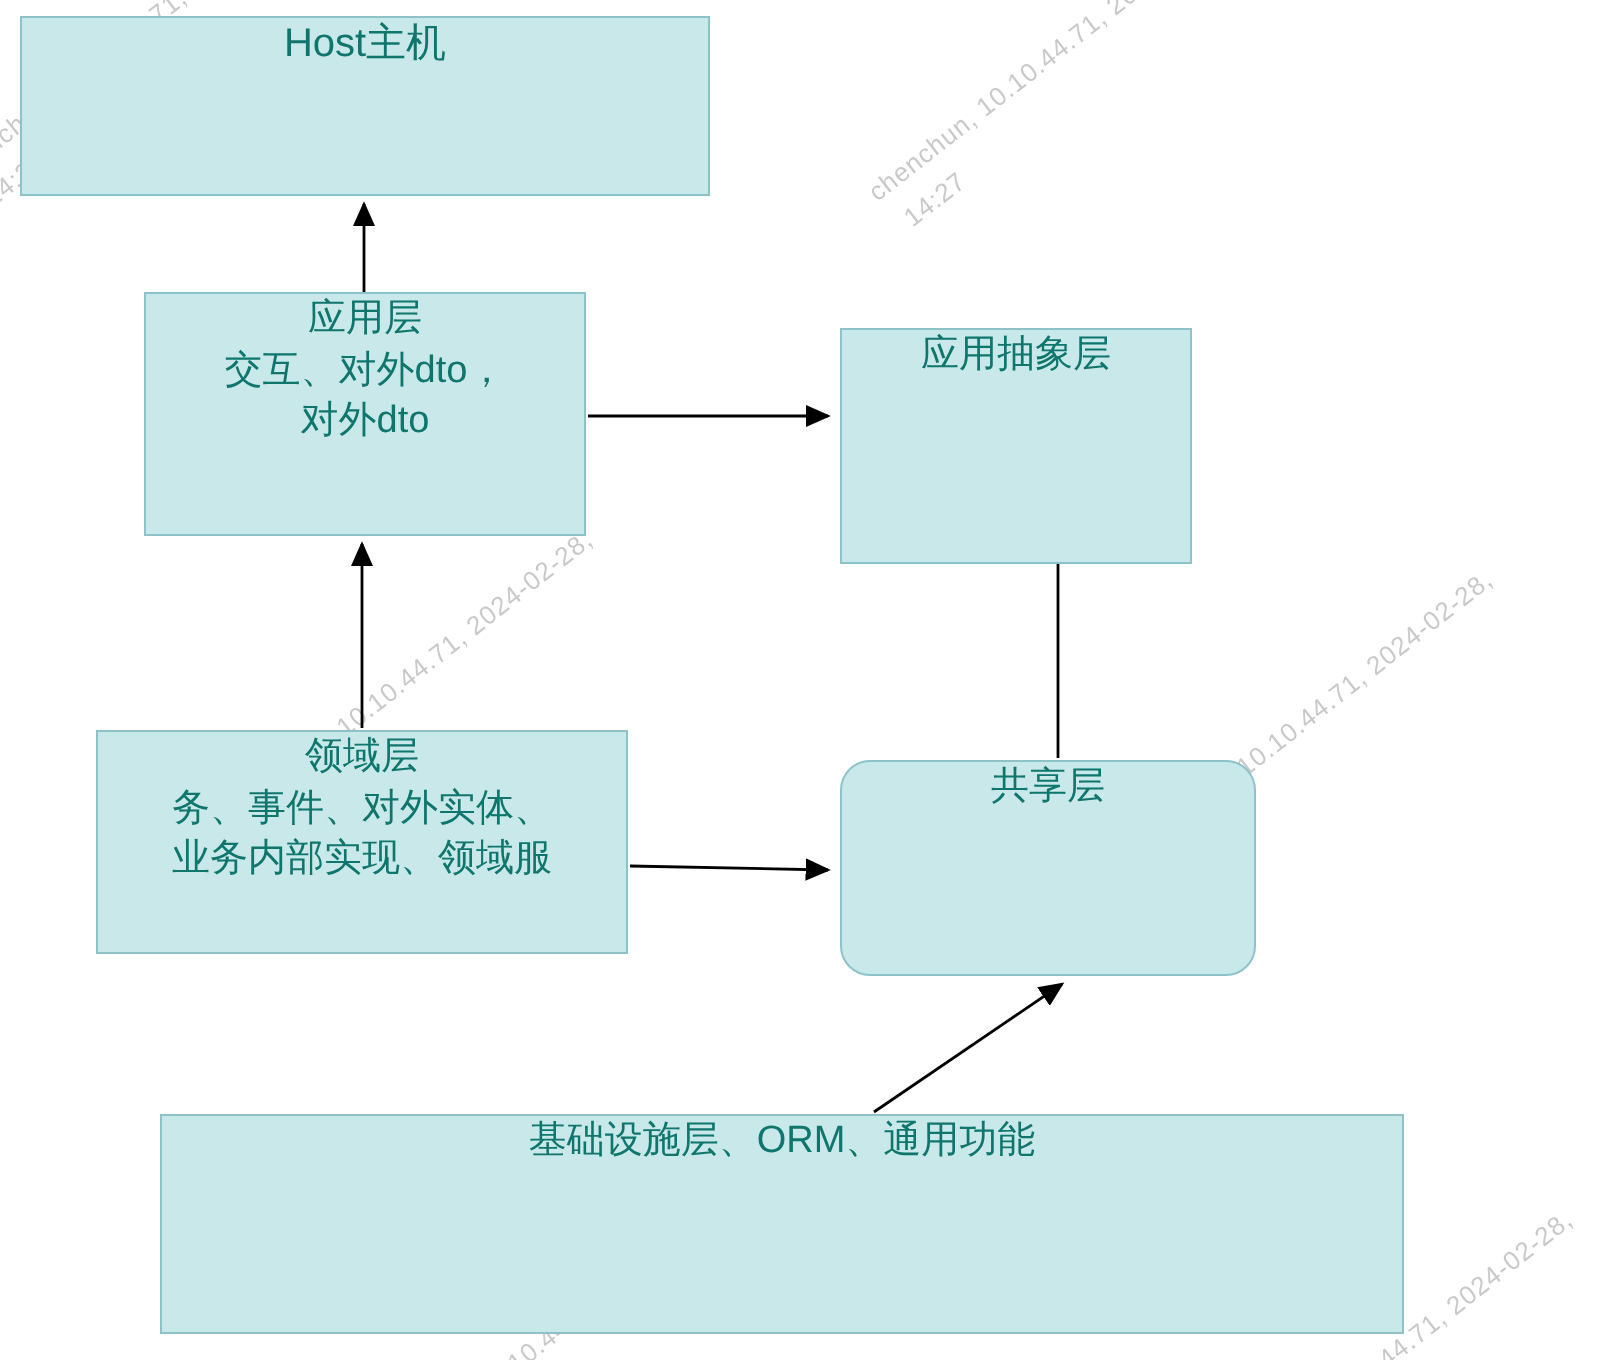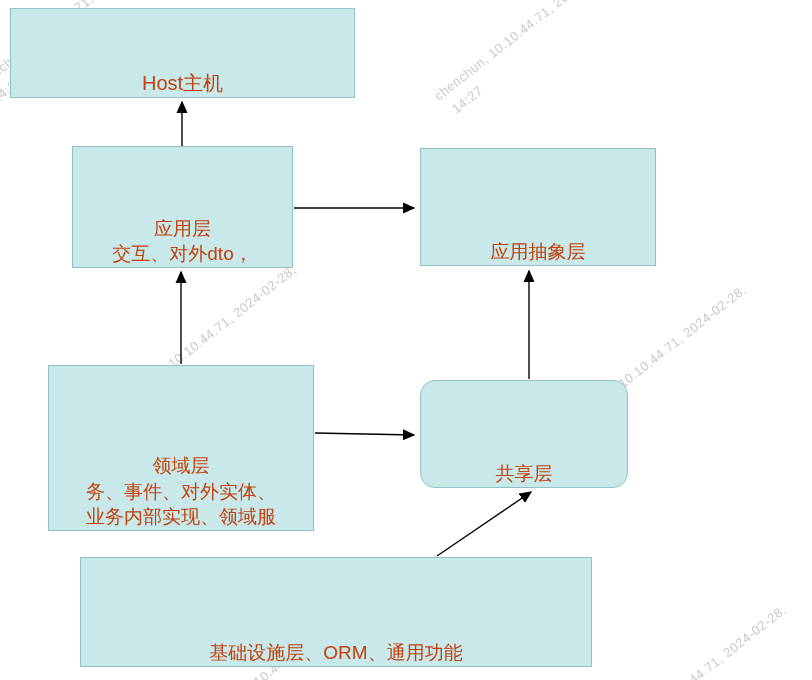--- a/index.html
+++ b/index.html
@@ -32,34 +32,34 @@
   }
   .wm .wm-line2 { padding-left: 6px; }
   
   .box {
     position: absolute;
     background: #c9e8ea;
     border: 1px solid #8fc2c8;
     display: flex;
     flex-direction: column;
     align-items: center;
-    justify-content: flex-end;
+    justify-content: flex-start;
     text-align: center;
-    color: #c2410c;
+    color: #0f766e;
     font-size: 19px;
     line-height: 1.35;
     z-index: 3;
   }
   .box div { width: 100%; }
   #box-host        { left: 10px;  top: 8px;   width: 345px; height: 90px;  font-size: 20px; }
   #box-app-layer   { left: 72px;  top: 146px; width: 221px; height: 122px; }
-  #box-app-abstract{ left: 420px; top: 148px; width: 236px; height: 118px; }
-  #box-domain      { left: 48px;  top: 365px; width: 266px; height: 166px; }
+  #box-app-abstract{ left: 420px; top: 164px; width: 176px; height: 118px; }
+  #box-domain      { left: 48px;  top: 365px; width: 266px; height: 112px; }
   #box-shared      { left: 420px; top: 380px; width: 208px; height: 108px; border-radius: 15px; }
-  #box-infra       { left: 80px;  top: 557px; width: 512px; height: 110px; }
+  #box-infra       { left: 80px;  top: 557px; width: 622px; height: 110px; }
   
   svg.arrows {
     position: absolute; inset: 0;
     z-index: 2;
   }
   svg.arrows line { stroke: #000000; stroke-width: 1.4; }
 </style>
 </head>
 <body>
 
@@ -106,20 +106,21 @@
     <line x1="437" y1="556" x2="531" y2="492" marker-end="url(#arrowhead)"></line>
   </svg>
 
   <div class="box" id="box-host">
     <div>Host主机</div>
   </div>
 
   <div class="box" id="box-app-layer">
     <div>应用层</div>
     <div>交互、对外dto，</div>
+    <div>对外dto</div>
   </div>
 
   <div class="box" id="box-app-abstract">
     <div>应用抽象层</div>
   </div>
 
   <div class="box" id="box-domain">
     <div>领域层</div>
     <div>务、事件、对外实体、</div>
     <div>业务内部实现、领域服</div>

